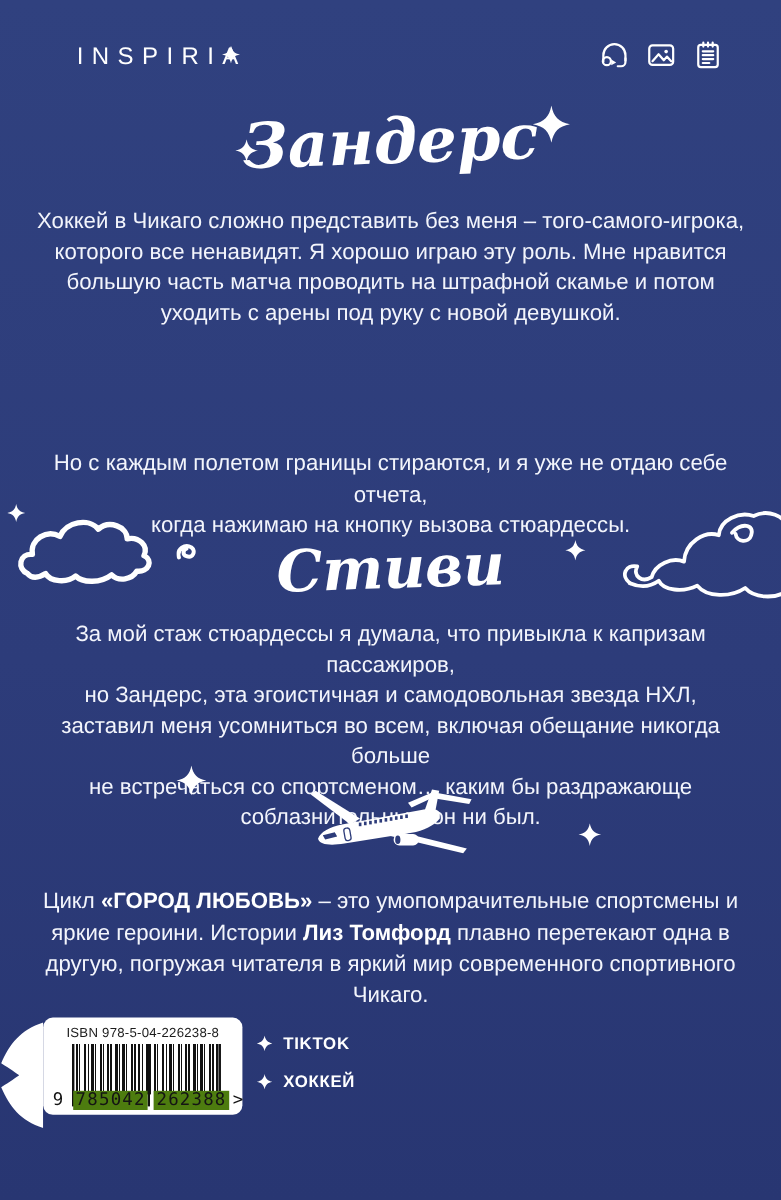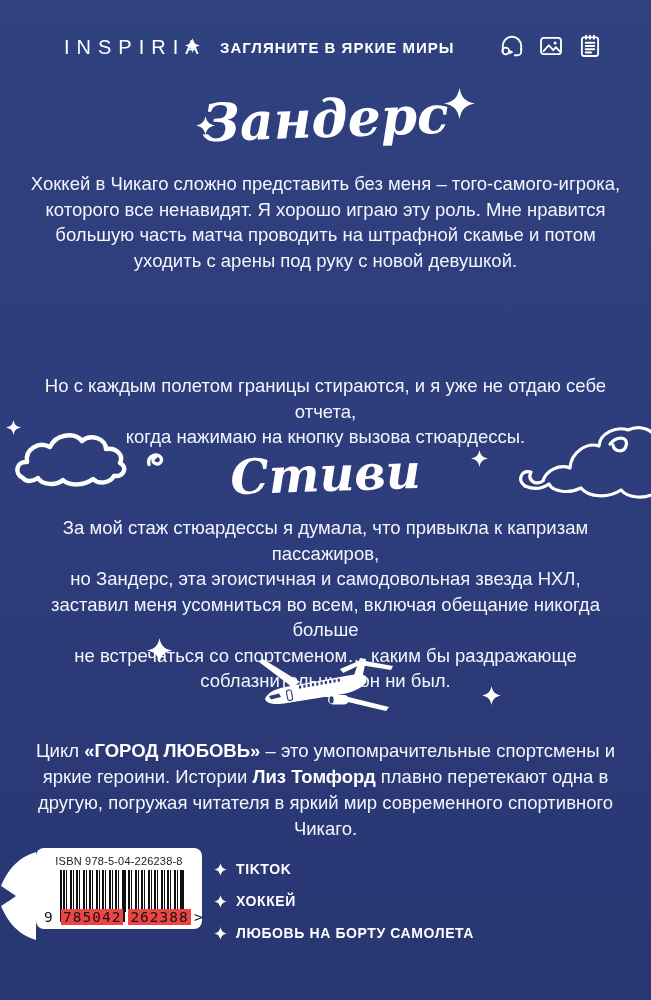--- a/index.html
+++ b/index.html
@@ -51,21 +51,21 @@
   .bars{
     position:absolute;left:24px;right:18px;top:22px;height:42px;
     background:repeating-linear-gradient(90deg,#111 0 1px,#fff 1px 3px,#111 3px 5px,#fff 5px 6px,#111 6px 7px,#fff 7px 10px,#111 10px 12px,#fff 12px 13px);
   }
   .guard{position:absolute;top:22px;width:2px;height:52px;background:#111;}
   .g-start{left:24px;} .g-mid{left:87px;} .g-end{left:146px;}
   .digits{
     position:absolute;left:8px;top:60px;width:152px;height:17px;display:flex;align-items:center;
     font-family:"DejaVu Sans Mono",monospace;font-size:14.5px;color:#141414;
   }
-  .digits .dg{background:#ef4444;padding:0 2px;flex:1;text-align:right;letter-spacing:1px;}
+  .digits .dg{background:#4d7c0f;padding:0 2px;flex:1;text-align:right;letter-spacing:1px;}
   .digits .d9{width:12px;flex:none;background:transparent;}
   .digits .arr{width:12px;flex:none;background:transparent;text-align:right;}
   .digits .sp{width:5px;flex:none;}
   .tags{position:absolute;left:214px;top:861px;}
   .tag-row{display:flex;align-items:center;gap:9px;height:16px;margin-bottom:16px;}
   .tag-row .bullet{width:13px;height:13px;flex:none;}
   .tag-label{font-size:14px;font-weight:700;letter-spacing:.6px;color:#fff;white-space:nowrap;}
   .ico svg,.bullet svg{display:block;width:100%;height:100%;}
 </style>
 </head>
@@ -73,21 +73,20 @@
 
 <div class="page">
 
   <div class="header">
     <div class="logo">INSPIRIA</div>
     <span class="hdr-diamond">
       <svg viewBox="0 0 24 24">
           <path d="M12 0C13.4 7.4 16.6 10.6 24 12C16.6 13.4 13.4 16.6 12 24C10.6 16.6 7.4 13.4 0 12C7.4 10.6 10.6 7.4 12 0Z" fill="#fff"></path>
         </svg>
     </span>
-    <div class="tagline">ЗАГЛЯНИТЕ В ЯРКИЕ МИРЫ</div>
     <div class="hdr-icons">
       <span class="ico">
         <svg viewBox="0 0 24 24" fill="none" stroke="#fff" stroke-width="1.7" stroke-linecap="round" stroke-linejoin="round">
           <path d="M3.5 17v-5a8.5 8.5 0 0 1 17 0v4"></path>
           <circle cx="6.2" cy="16.6" r="3.1"></circle>
           <path d="M20.5 14.5v2.7a3.3 3.3 0 0 1-3.3 3.3h-2.6"></path>
           <path d="M9.6 15.4l3.8 2.2-3.8 2.2z" fill="#fff" stroke="none"></path>
         </svg>
       </span>
       <span class="ico">
@@ -232,23 +231,15 @@
       <span class="tag-label">TIKTOK</span>
     </div>
     <div class="tag-row">
       <span class="bullet">
           <svg viewBox="0 0 24 24">
             <path d="M12 0C13.4 7.4 16.6 10.6 24 12C16.6 13.4 13.4 16.6 12 24C10.6 16.6 7.4 13.4 0 12C7.4 10.6 10.6 7.4 12 0Z" fill="#fff"></path>
           </svg>
         </span>
       <span class="tag-label">ХОККЕЙ</span>
     </div>
-    <div class="tag-row">
-      <span class="bullet">
-          <svg viewBox="0 0 24 24">
-            <path d="M12 0C13.4 7.4 16.6 10.6 24 12C16.6 13.4 13.4 16.6 12 24C10.6 16.6 7.4 13.4 0 12C7.4 10.6 10.6 7.4 12 0Z" fill="#fff"></path>
-          </svg>
-        </span>
-      <span class="tag-label">ЛЮБОВЬ НА БОРТУ САМОЛЕТА</span>
-    </div>
   </div>
 
 </div>
 
 </body></html>

